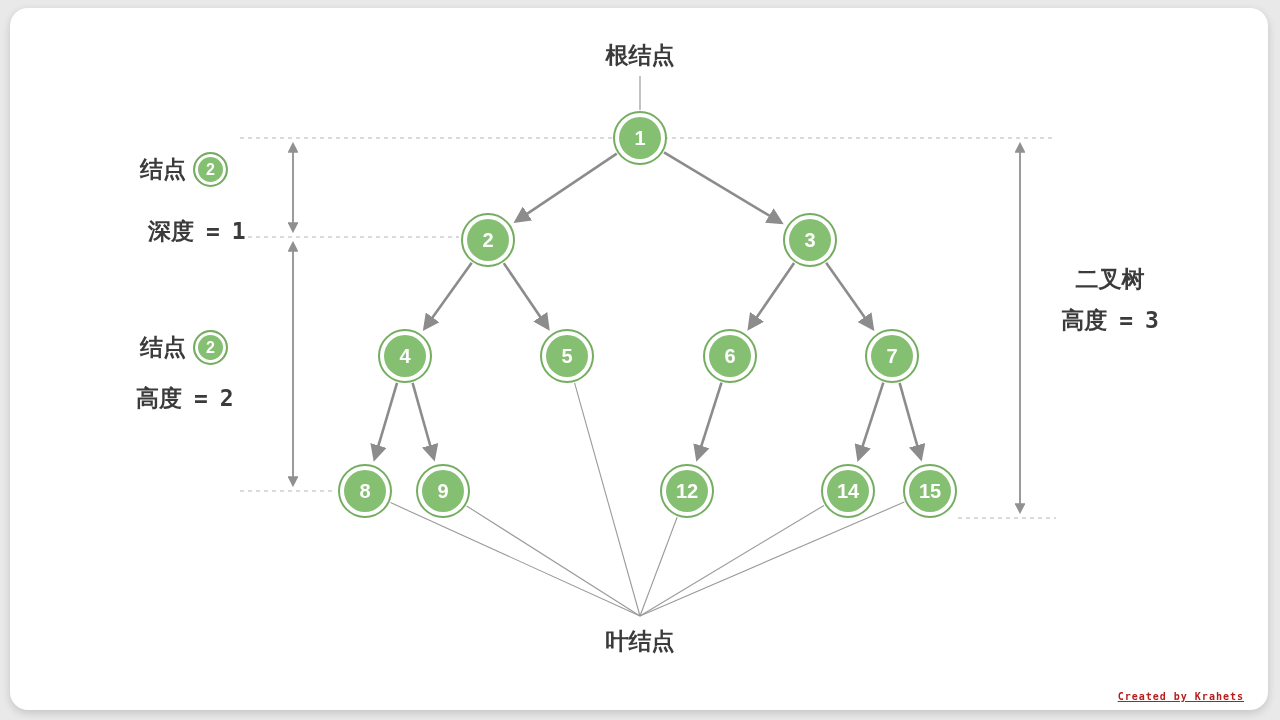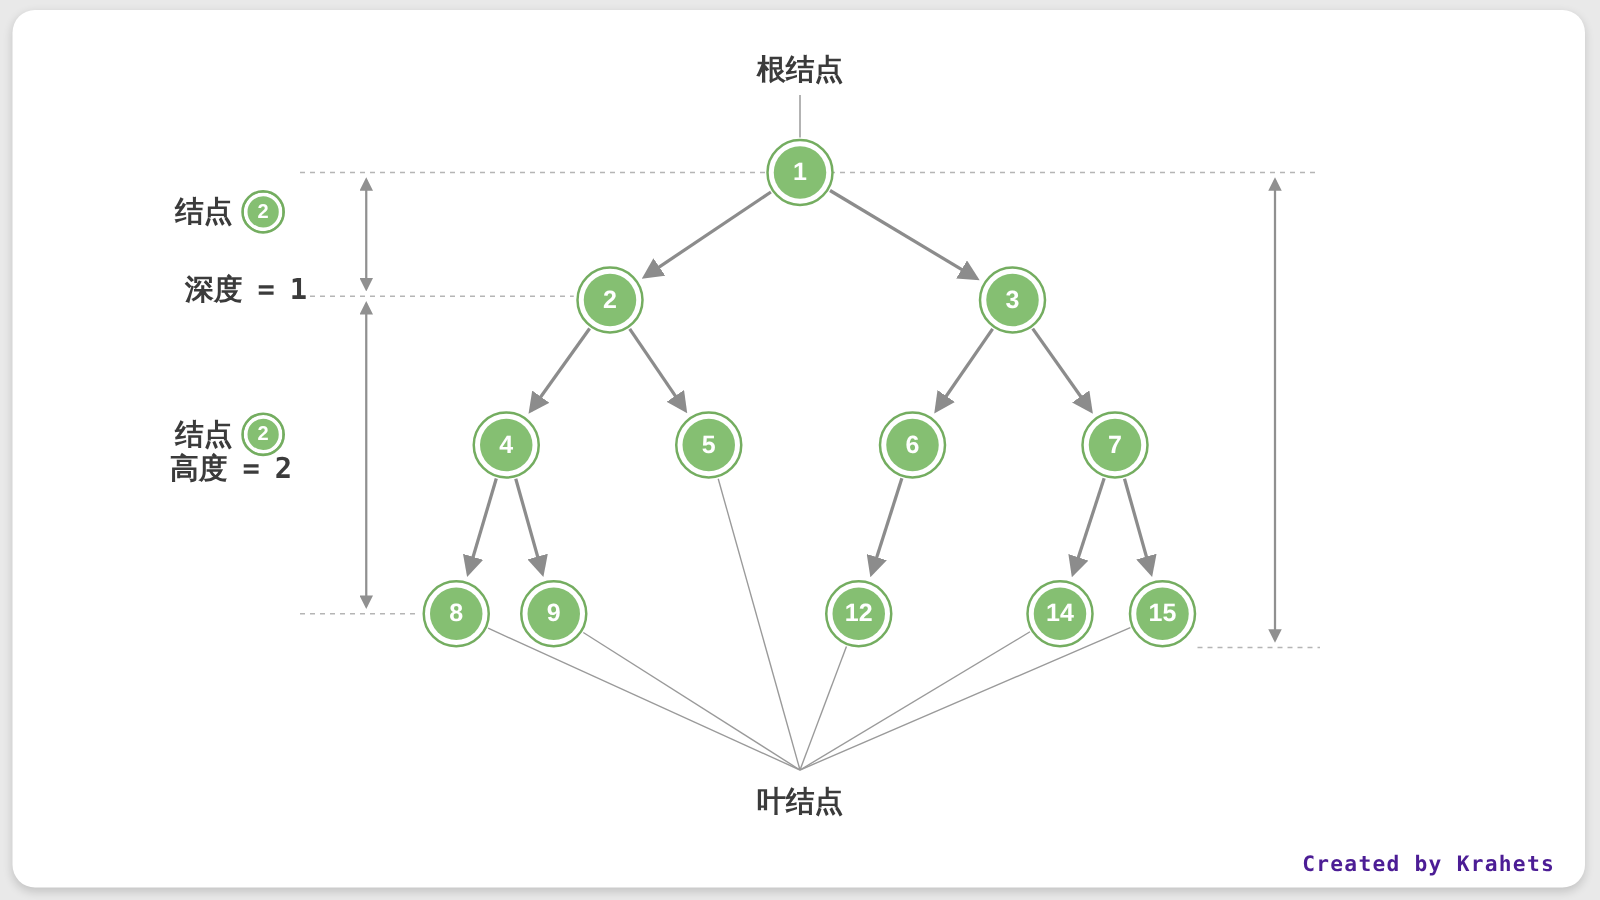--- a/index.html
+++ b/index.html
@@ -31,21 +31,21 @@
   .eqline .eq,.eqline .val{
     font-family:"DejaVu Sans Mono","Liberation Mono",monospace;
     font-weight:bold;
   }
   .eqline .eq{margin:0 12px;}
   .right-block{position:absolute;text-align:center;width:150px;}
   .right-block .line2{margin-top:18px;}
   .watermark{
     position:absolute;right:36px;bottom:18px;
     font-family:"DejaVu Sans Mono","Liberation Mono",monospace;
-    font-size:17px;color:#4c1d95;letter-spacing:1px;font-weight:bold;
+    font-size:10px;color:#b91c1c;letter-spacing:1px;font-weight:bold;text-decoration:underline;
   }
 </style>
 </head>
 <body>
 
 <div class="stage">
   <div class="card"></div>
 
   <svg class="overlay" viewBox="0 0 1280 720" xmlns="http://www.w3.org/2000/svg">
     <defs>
@@ -158,21 +158,27 @@
     <span class="badge">2</span>
   </div>
   <div class="label eqline" style="left:136px;top:220px;margin-left:12px;">
     <span>深度</span><span class="eq">=</span><span class="val">1</span>
   </div>
 
   <div class="label ann-row" style="left:140px;top:330px;">
     <span>结点</span>
     <span class="badge">2</span>
   </div>
-  <div class="label eqline" style="left:136px;top:363px;">
+  <div class="label eqline" style="left:136px;top:387px;">
     <span>高度</span><span class="eq">=</span><span class="val">2</span>
   </div>
 
+  <div class="label right-block" style="left:1035px;top:268px;">
+    <div>二叉树</div>
+    <div class="line2 eqline">
+      <span>高度</span><span class="eq">=</span><span class="val">3</span>
+    </div>
+  </div>
 
   <div class="label center" style="left:640px;top:630px;font-family:Liberation Serif, serif;">叶结点</div>
 
   <div class="watermark">Created by Krahets</div>
 </div>
 
 </body></html>

